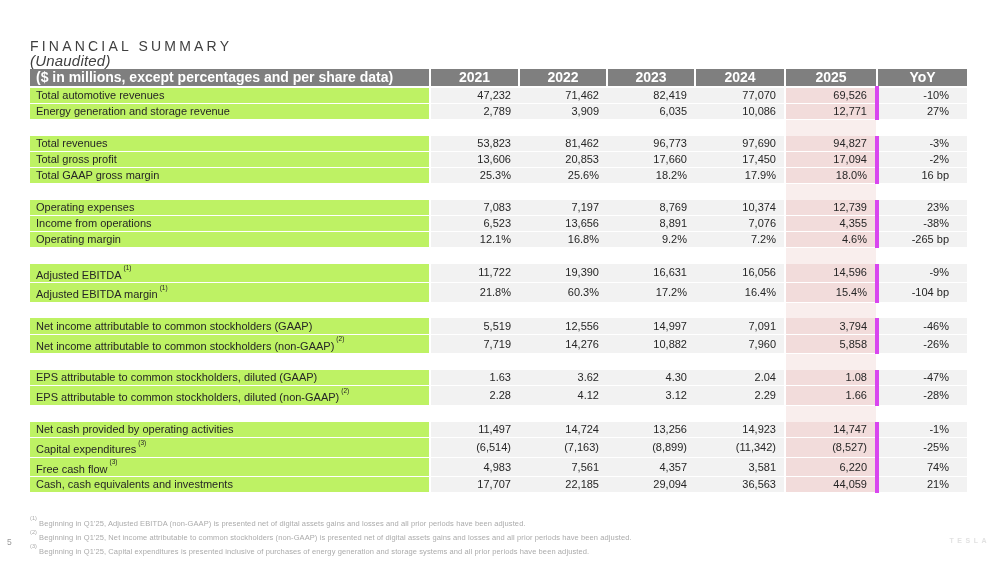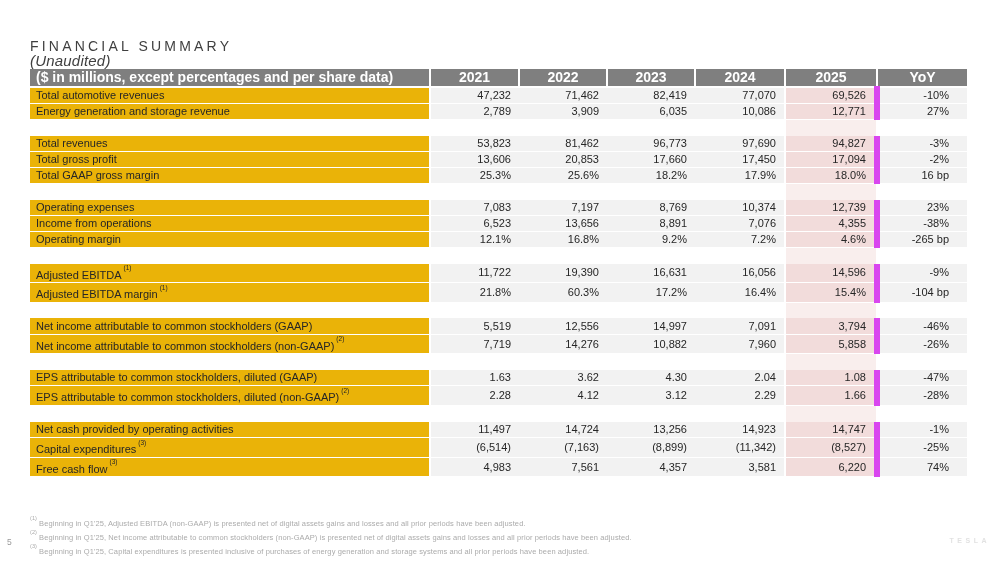--- a/index.html
+++ b/index.html
@@ -26,29 +26,29 @@
   }
   table.fin td, table.fin th { height: 16px; line-height: 15px; vertical-align: middle; }
   tr.hdr th {
     background: #7f7f7f; color: #ffffff; font-weight: bold;
     height: 18px; border-right: 2px solid #ffffff; border-bottom: 2px solid #ffffff;
     text-align: center; font-size: 14px;
   }
   tr.hdr th.h-label { text-align: left; padding-left: 6px; }
   tr.hdr th:last-child { border-right: none; }
   td.lbl {
-    background: #eab308; text-align: left; padding-left: 6px;
+    background: #bef264; text-align: left; padding-left: 6px;
     border-right: 2px solid #ffffff; border-bottom: 1px solid #ffffff;
     white-space: nowrap; overflow: hidden;
   }
   td.val {
     background: #f2f2f2; text-align: right; padding-right: 8px;
     border-bottom: 1px solid #ffffff; white-space: nowrap;
   }
-  td.val.pink { background: #f2dcdb; border-left: 2px solid #ffffff; border-right: 6px solid #d946ef; }
+  td.val.pink { background: #f2dcdb; border-left: 2px solid #ffffff; border-right: 4px solid #d946ef; }
   td.val.yoy { padding-right: 18px; }
   tr.spacer td { background: #ffffff; height: 16px; border-bottom: none; }
   tr.spacer td.spink { background: #f9eeed; border-left: 2px solid #ffffff; border-right: 2px solid #ffffff; }
   sup.sup { font-size: 6.5px; position: relative; top: -3.5px; margin-left: 2px; letter-spacing: 0; }
   .footnotes {
     position: absolute; left: 30px; top: 515px;
     font-size: 7.5px; line-height: 11.4px; color: #ababab; letter-spacing: 0.1px;
   }
   .footnotes sup { font-size: 5.5px; position: relative; top: -2px; margin-right: 2px; }
   .page-num {
@@ -288,20 +288,29 @@
       </tr>
       <tr>
         <td class="lbl">Free cash flow<sup class="sup">(3)</sup></td>
         <td class="val">4,983</td>
         <td class="val">7,561</td>
         <td class="val">4,357</td>
         <td class="val">3,581</td>
         <td class="val pink">6,220</td>
         <td class="val yoy">74%</td>
       </tr>
+      <tr>
+        <td class="lbl">Cash, cash equivalents and investments</td>
+        <td class="val">17,707</td>
+        <td class="val">22,185</td>
+        <td class="val">29,094</td>
+        <td class="val">36,563</td>
+        <td class="val pink">44,059</td>
+        <td class="val yoy">21%</td>
+      </tr>
     </tbody>
 </table>
 
 <div class="footnotes">
   <div><sup>(1)</sup><span>Beginning in Q1'25, Adjusted EBITDA (non-GAAP) is presented net of digital assets gains and losses and all prior periods have been adjusted.</span></div>
   <div><sup>(2)</sup><span>Beginning in Q1'25, Net income attributable to common stockholders (non-GAAP) is presented net of digital assets gains and losses and all prior periods have been adjusted.</span></div>
   <div><sup>(3)</sup><span>Beginning in Q1'25, Capital expenditures is presented inclusive of purchases of energy generation and storage systems and all prior periods have been adjusted.</span></div>
 </div>
 
 <div class="page-num">5</div>

